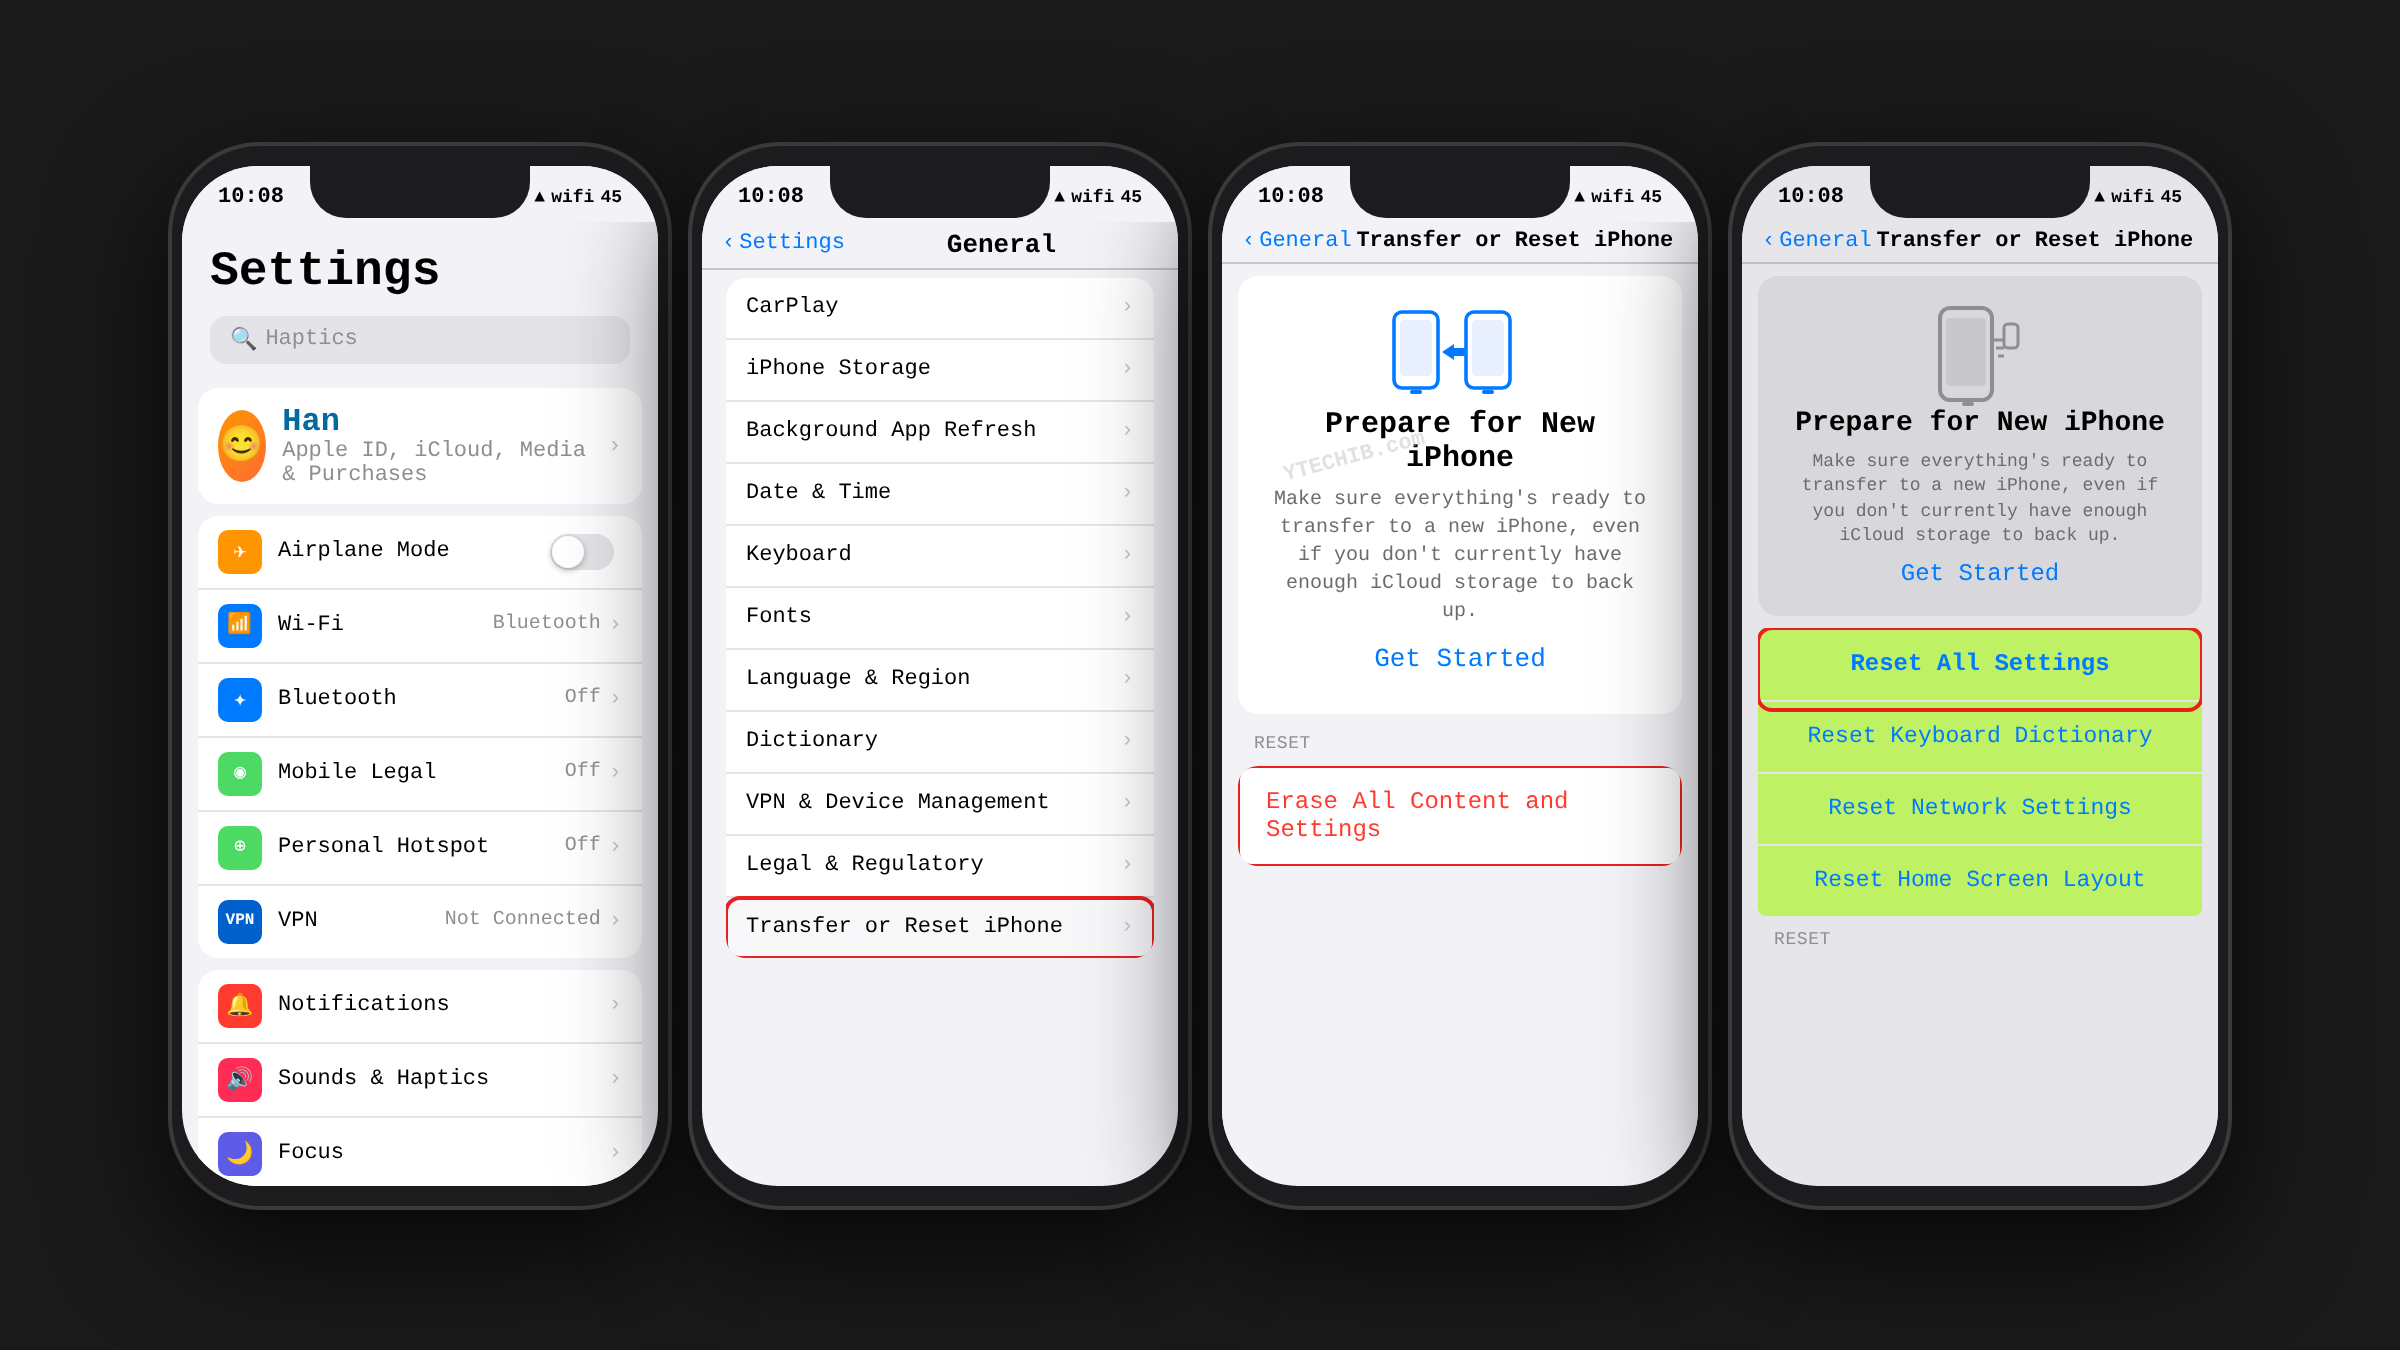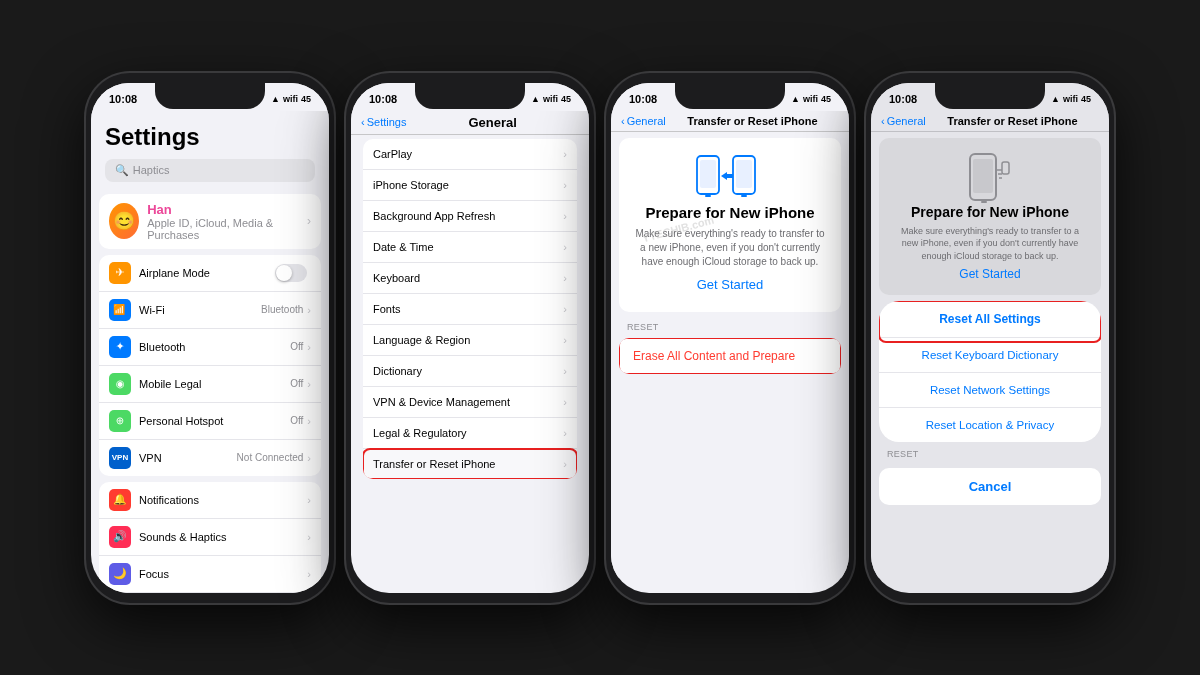--- a/index.html
+++ b/index.html
@@ -17,20 +17,21 @@
       display: flex;
       gap: 12px;
       align-items: center;
       padding: 20px;
     }
     .phone-wrapper {
       position: relative;
       display: flex;
       flex-direction: column;
       align-items: flex-start;
+      font-family: Liberation Mono, monospace;
     }
     .phone {
       width: 248px;
       height: 530px;
       background: #1c1c1e;
       border-radius: 44px;
       position: relative;
       box-shadow: 0 0 0 2px #3a3a3c, 0 20px 60px rgba(0,0,0,0.8);
       overflow: hidden;
     }
@@ -110,21 +111,21 @@
       background: linear-gradient(135deg, #ff9500, #ff6b35);
       display: flex;
       align-items: center;
       justify-content: center;
       font-size: 16px;
       overflow: hidden;
     }
     .avatar-face {
       font-size: 18px;
     }
-    .user-info .user-name { font-size: 13px; font-weight: 600; color: #ec4899; }
+    .user-info .user-name { font-size: 16px; font-weight: 600; color: #0369a1; }
     .user-info .user-sub { font-size: 11px; color: #8e8e93; }
     .user-chevron { margin-left: auto; color: #c7c7cc; font-size: 12px; }
 
     .settings-group {
       margin: 6px 8px;
       background: #fff;
       border-radius: 10px;
       overflow: hidden;
     }
     .settings-item {
@@ -244,22 +245,22 @@
       font-size: 12px;
       color: #ff3b30;
       font-weight: 500;
       display: flex;
       align-items: center;
     }
 
     
     .reset-options-group {
       margin: 4px 8px;
-      background: #ffffff;
-      border-radius: 20px;
+      background: #bef264;
+      border-radius: 4px;
       overflow: hidden;
     }
     .reset-option {
       padding: 11px 14px;
       font-size: 11.5px;
       color: #007aff;
       border-bottom: 0.5px solid #e5e5ea;
       text-align: center;
       font-weight: 400;
     }
@@ -516,21 +517,21 @@
             <div class="get-started-btn">Get Started</div>
           </div>
 
           <div class="watermark" style="top:140px;left:30px;z-index:50;">YTECHIB.com</div>
 
           <div style="padding:4px 16px 2px;font-size:9px;color:#8e8e93;text-transform:uppercase;letter-spacing:0.3px;">
             <span>Reset</span>
           </div>
           <div class="erase-btn-container relative-wrap">
             <div class="erase-btn">
-              <span>Erase All Content and Prepare</span>
+              <span>Erase All Content and Settings</span>
             </div>
             <div class="highlight-box" style="top:-1px;left:-1px;right:-1px;bottom:-1px;"></div>
           </div>
         </div>
       </div>
     </div>
   </div>
 
   <div class="phone-wrapper">
     <div class="phone">
@@ -571,29 +572,26 @@
               <span>Reset All Settings</span>
             </div>
             <div class="highlight-box" style="top:-1px;left:-1px;right:-1px;bottom:calc(100% - 42px);"></div>
             <div class="reset-option">
               <span>Reset Keyboard Dictionary</span>
             </div>
             <div class="reset-option">
               <span>Reset Network Settings</span>
             </div>
             <div class="reset-option">
-              <span>Reset Location &amp; Privacy</span>
+              <span>Reset Home Screen Layout</span>
             </div>
           </div>
 
           <div style="padding:3px 16px;font-size:9px;color:#8e8e93;text-transform:uppercase;letter-spacing:0.3px;">
             <span>Reset</span>
           </div>
 
-          <div class="cancel-btn-container">
-            <div class="cancel-btn">Cancel</div>
-          </div>
         </div>
       </div>
     </div>
   </div>
 
 </div>
 
 </body></html>

